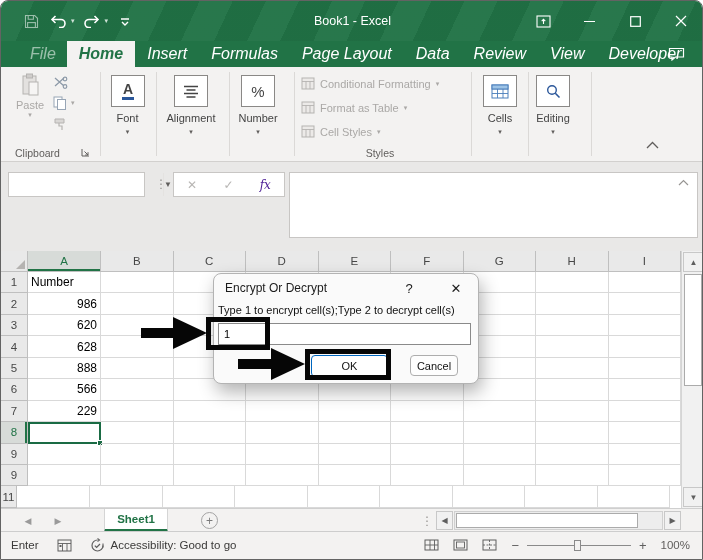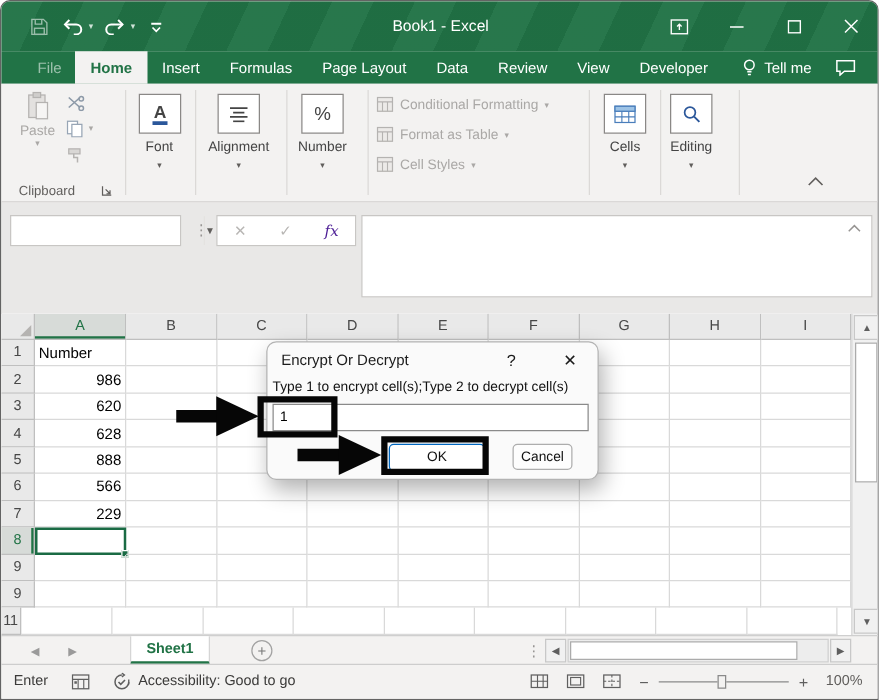--- a/index.html
+++ b/index.html
@@ -18,21 +18,21 @@
   .account { position:absolute; right:208px; top:0; height:40px; display:flex; align-items:center; gap:10px; }
   .account .uname { color:#fff; font-size:11.5px; }
   .avatar { width:23px; height:23px; border-radius:50%; background:#c4c4c4; color:#fff;
     font-size:12px; display:flex; align-items:center; justify-content:center; }
   .winctrl { position:absolute; right:0; top:0; height:40px; display:flex; }
   .wbtn { width:46px; height:40px; display:flex; align-items:center; justify-content:center; color:#fff; font-size:13px; }
 
   
   .tabsrow { position:absolute; left:0; top:40px; width:703px; height:26px; background:#217346;
     display:flex; align-items:stretch; padding-left:18px; }
-  .rtab { display:flex; align-items:center; padding:0 12px; color:#fff; font-size:12px; white-space:nowrap; }
+  .rtab { display:flex; align-items:center; padding:0 12px; color:#fff; font-size:16px; white-space:nowrap;font-style:italic; }
   .rtab.file { color:rgba(255,255,255,0.55); padding:0 11px; }
   .rtab.active { background:#f3f2f1; color:#217346; font-weight:700; }
   .tellme { display:flex; align-items:center; gap:6px; color:#fff; font-size:12px; padding:0 10px; margin-left:6px; }
   .comment-btn { position:absolute; right:8px; top:0; height:26px; width:36px; display:flex; align-items:center; justify-content:center; }
 
   
   .ribbon { position:absolute; left:0; top:66px; width:703px; height:95px; background:#f3f2f1;
     border-bottom:1px solid #d2d0ce; font-size:11px; color:#444; }
   .rsep { position:absolute; top:5px; height:84px; width:1px; background:#dbd9d7; }
   .glabel { position:absolute; color:#605e5c; font-size:10.5px; }
@@ -306,20 +306,21 @@
         </div>
         <div class="styleline" style="left: 300px; top: 58px;">
           <svg width="14" height="13" viewBox="0 0 14 13">
             <rect x="1" y="1" width="12" height="11" fill="#eceae8" stroke="#b5b3b1"></rect>
             <path d="M1 4.5h12M5 4.5V12M9 4.5V12" stroke="#b5b3b1" stroke-width="0.9"></path>
           </svg>
           <span>Cell Styles</span>
           <span style="font-size:7px;">▾</span>
         </div>
       </div>
+    <div class="glabel" style="left:293px; top:80px; width:172px; text-align:center;">Styles</div>
 
     <div class="rsep" style="left:470px;"></div>
 
     <div class="bigbox" style="left:482px;">
       <svg width="18" height="15" viewBox="0 0 18 15">
         <rect x="1" y="1" width="16" height="13" fill="#fff" stroke="#4a7ebb"></rect>
         <path d="M1 5h16M1 9.5h16M6.5 1v13M12 1v13" stroke="#4a7ebb" stroke-width="0.9"></path>
         <rect x="1" y="1" width="16" height="4" fill="#9dc3e6" stroke="#4a7ebb"></rect>
       </svg>
     </div>

